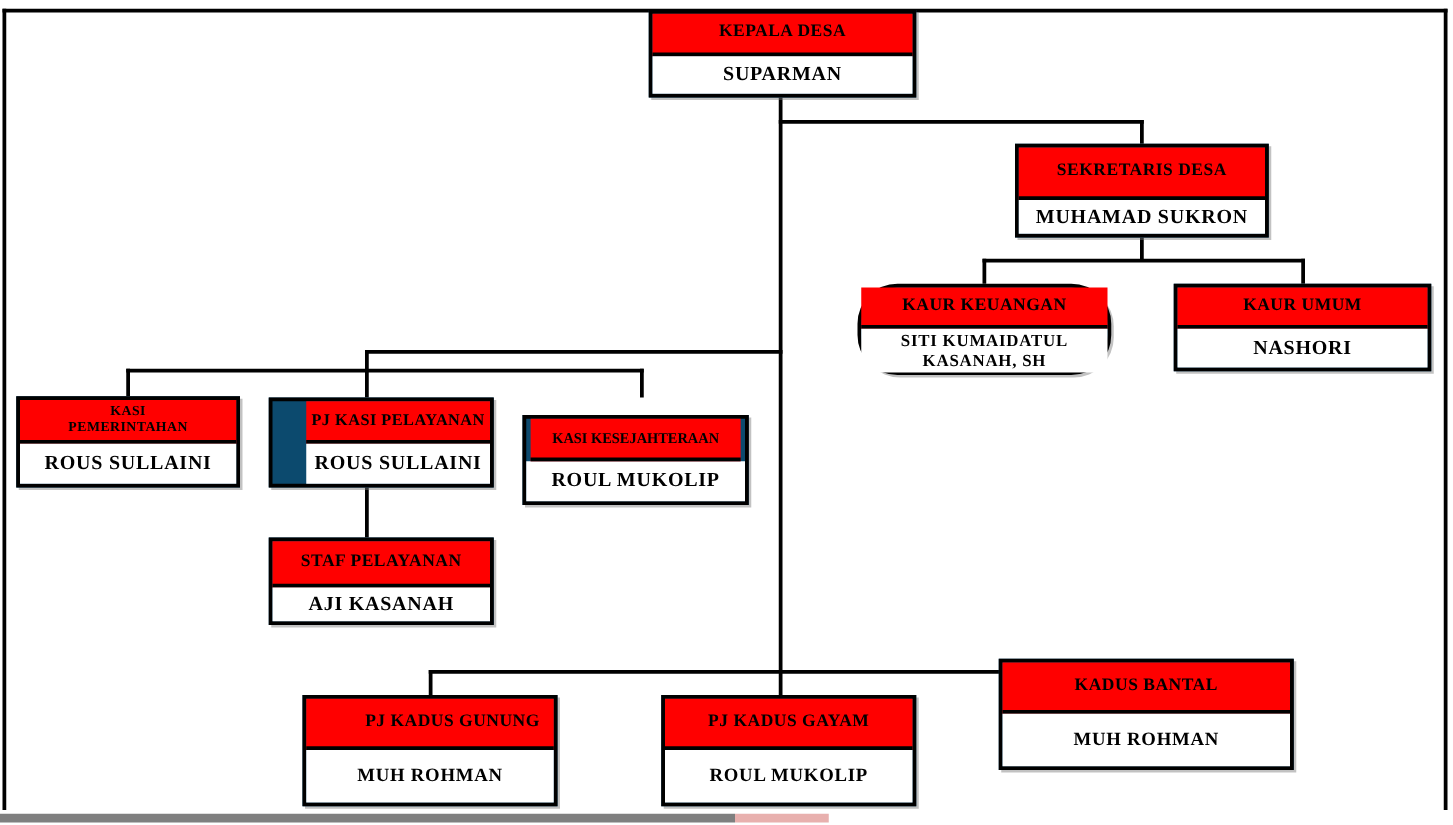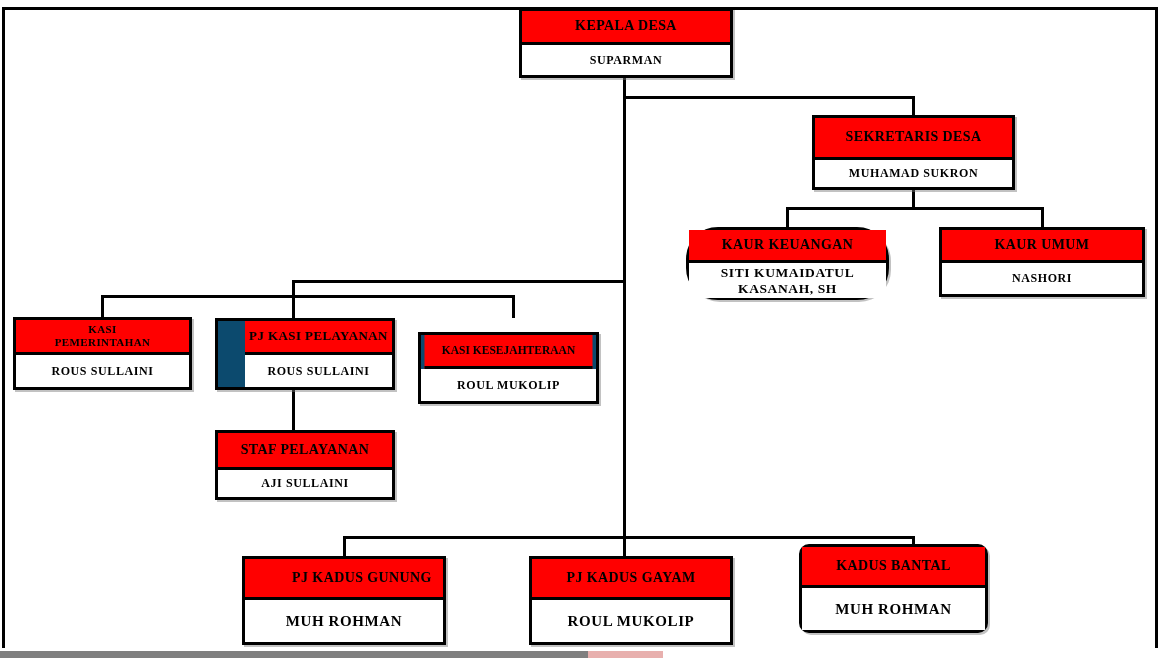--- a/index.html
+++ b/index.html
@@ -8,21 +8,21 @@
   .frame{position:absolute; left:2px; top:7px; width:1150px; height:638px;
          border-top:3px solid #000; border-left:3px solid #000; border-right:3px solid #000;}
   .line{position:absolute; background:#000000;}
   .node{position:absolute; display:flex; flex-direction:column; border:3px solid #000;
         background:#0c4a6e; box-shadow:2px 2px 0 rgba(120,120,120,0.45); box-sizing:border-box;}
   .hdr{flex:0 0 auto; display:flex; align-items:center; justify-content:center;
        background:#ff0000; border-bottom:3px solid #000; color:#000;
        font-weight:bold; font-size:14px; letter-spacing:0.4px; text-align:center;
        white-space:pre-line; line-height:1.15; padding:2px 4px; box-sizing:border-box;}
   .nm{flex:1 1 auto; display:flex; align-items:center; justify-content:center;
-      background:#ffffff; color:#000; font-weight:bold; font-size:12px;
+      background:#ffffff; color:#000; font-weight:bold; font-size:16px;
       letter-spacing:0.6px; text-align:center; line-height:1.2; padding:2px 6px; box-sizing:border-box;}
   .hdr.condensed{font-size:12px; letter-spacing:0px; transform:scaleX(0.96);}
   .nm.big{font-size:15px;}
   .scroll-track{position:absolute; left:0; top:651px; width:588px; height:7px; background:#7f7f7f;}
   .scroll-thumb{position:absolute; left:588px; top:651px; width:75px; height:7px; background:#e8b0ae;}
 </style>
 </head>
 <body>
 
 <div class="canvas">
@@ -77,34 +77,34 @@
     <div class="nm">ROUS SULLAINI</div>
   </div>
 
   <div class="node" style="left:418px; top:332px; width:181px; height:72px;">
     <div class="hdr condensed" style="height:34px;">KASI KESEJAHTERAAN</div>
     <div class="nm">ROUL MUKOLIP</div>
   </div>
 
   <div class="node" style="left:215px; top:430px; width:180px; height:70px;">
     <div class="hdr" style="height:37px;">STAF PELAYANAN</div>
-    <div class="nm">AJI SULLAINI</div>
+    <div class="nm">AJI KASANAH</div>
   </div>
 
   <div class="node" style="left:242px; top:556px; width:204px; height:89px;">
     <div class="hdr" style="height:41px;padding-left:40px;">PJ KADUS GUNUNG</div>
     <div class="nm big">MUH ROHMAN</div>
   </div>
 
   <div class="node" style="left:529px; top:556px; width:204px; height:89px;">
     <div class="hdr" style="height:41px;">PJ KADUS GAYAM</div>
     <div class="nm big">ROUL MUKOLIP</div>
   </div>
 
-  <div class="node" style="left:799px; top:544px; width:189px; height:89px;border-radius:10px;">
+  <div class="node" style="left:799px; top:527px; width:236px; height:89px;">
     <div class="hdr" style="height:41px;">KADUS BANTAL</div>
     <div class="nm big">MUH ROHMAN</div>
   </div>
 
   <div class="scroll-track"></div>
   <div class="scroll-thumb"></div>
 
 </div>
 
 </body></html>

